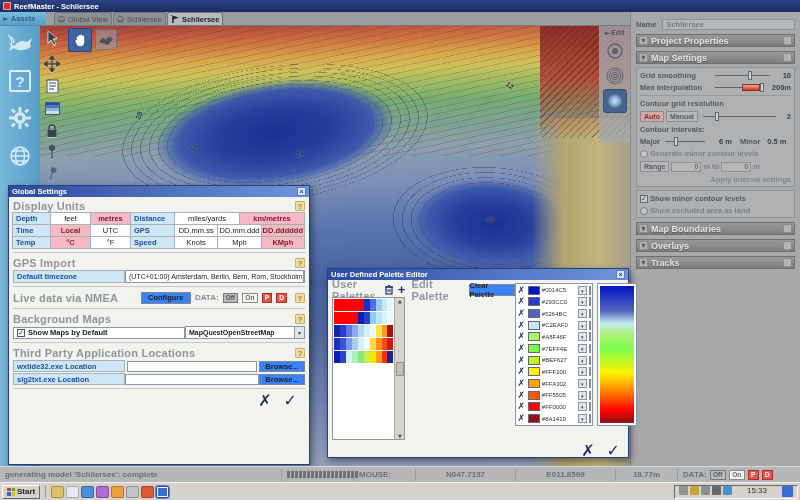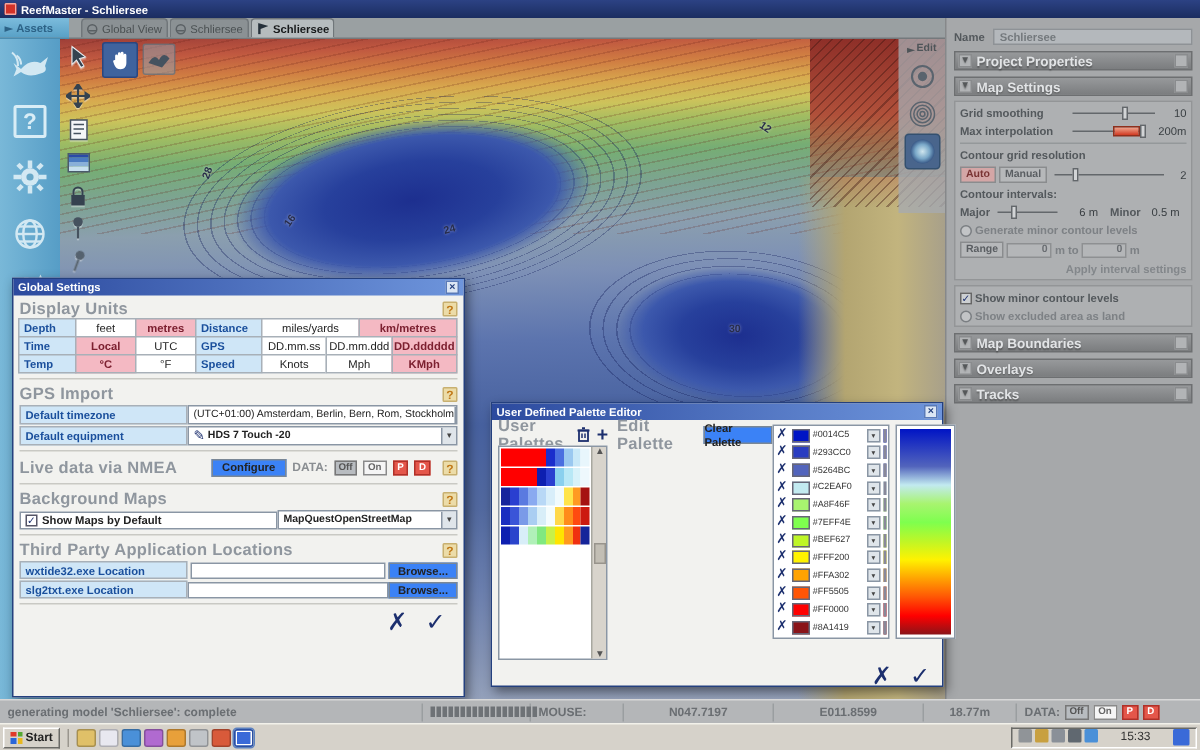--- a/index.html
+++ b/index.html
@@ -64,21 +64,21 @@
   #name-input{flex:1;height:11px;background:#b4b8bc;border:1px solid #8e9296;color:#74797d;font-size:7.5px;display:flex;align-items:center;padding-left:3px;margin-left:4px}
   .sec-bar{height:13px;background:linear-gradient(180deg,#97999b,#7b7d7f);border:1px solid #6d6f71;display:flex;align-items:center;gap:3px;color:#e2e4e6;font-weight:bold;font-size:9px;padding:0 2px;margin-top:4px;text-shadow:0 1px 1px rgba(0,0,0,.3)}
   .mini{width:9px;height:9px;background:#b2b4b6;border:1px solid #8a8c8e;font-size:5px;line-height:7px;text-align:center;color:#55585a;flex:0 0 auto}
   .sec-bar .sp{flex:1}
   .ms-box{background:#aeb0b2;border:1px solid #939597;padding:2px 3px;margin-top:3px}
   .rule-dim{border-top:1px solid #94989a;margin:3px 0}
   .sl{position:relative;flex:1;height:9px;margin:0 3px}
   .sl::before{content:"";position:absolute;left:0;right:0;top:4px;height:1px;background:#63676b}
   .sl .th{position:absolute;top:0;width:4px;height:9px;background:#d2d4d6;border:1px solid #63676b}
   .sl .fill{position:absolute;top:1px;height:7px;background:linear-gradient(180deg,#f0a58e,#d13a22);border:1px solid #8f2f1c}
-  .val{font-size:7.5px;color:#3a3f43;font-weight:normal;text-align:right}
+  .val{font-size:7.5px;color:#3a3f43;font-weight:bold;text-align:right}
   .cb{width:8px;height:8px;border:1px solid #666;background:#cdd0d2;font-size:7px;line-height:7px;color:#1c2f6e;text-align:center;font-weight:bold;flex:0 0 auto}
   .radio{width:8px;height:8px;border:1px solid #7a7e82;border-radius:50%;background:#c2c4c6;flex:0 0 auto}
   .din{background:#b4b6b8;border:1px solid #8e9092;color:#6a6e72;font-size:7px;display:flex;align-items:center;justify-content:flex-end;padding-right:2px;height:10px}
   .pbtn{height:11px;border:1px solid #8a8c8e;display:flex;align-items:center;justify-content:center;font-size:7px;font-weight:bold;padding:0 3px}
   .pbtn.auto{background:#d4a6a6;color:#7a3434}
   .pbtn.man{background:#b6b8ba;color:#5a5e62}
 
   
   .dlg{position:absolute;background:#f2f2ef;border:1px solid #24407e;box-shadow:2px 3px 7px rgba(0,0,0,.45)}
   .dlg-title{height:11px;background:linear-gradient(90deg,#2c4a9e,#6e95dc);color:#fff;font-size:7.5px;font-weight:bold;display:flex;align-items:center;padding:0 3px}
@@ -496,28 +496,20 @@
         <span class="sp"></span>
           <span class="help">?</span>
       </div>
       <div class="frow">
         <span class="lbl-blue" style="width:112px">Default timezone</span>
         <span class="dd">
           <span>(UTC+01:00) Amsterdam, Berlin, Bern, Rom, Stockholm</span>
           <span class="arrow dj">▾</span>
         </span>
       </div>
-      <div class="frow">
-        <span class="lbl-blue" style="width:112px">Default equipment</span>
-        <span class="dd">
-          <span class="dj" style="color:#1c2f6e;font-size:9px;margin-right:2px">✎</span>
-          <span style="font-weight:bold">HDS 7 Touch -20</span>
-          <span class="arrow dj">▾</span>
-        </span>
-      </div>
 
       <div class="rule"></div>
       <div class="hrow" style="height:15px">
         <span class="gs-h" style="width:128px">Live data via NMEA</span>
         <span class="btn" style="width:52px;height:12px">Configure</span>
         <span style="color:#8a8e92;font-weight:bold">DATA:</span>
         <span class="ind off">Off</span>
         <span class="ind on">On</span>
         <span class="ind red">P</span>
         <span class="ind red">D</span>

